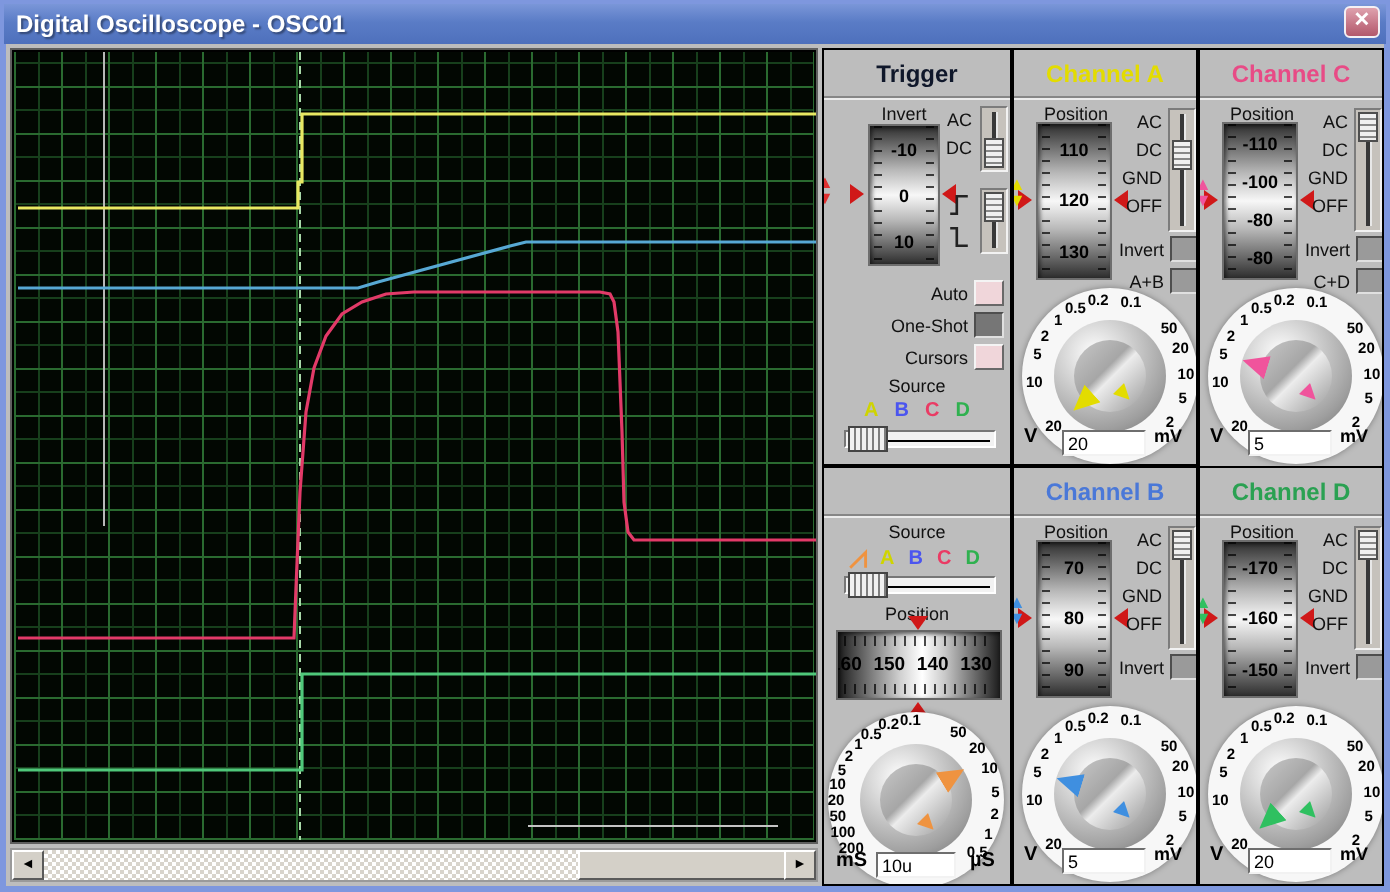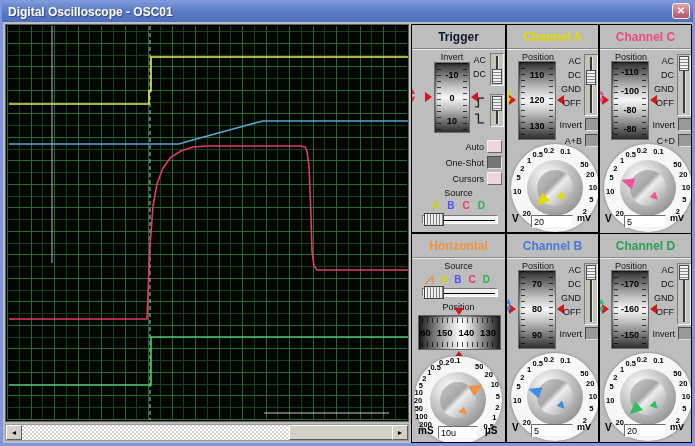--- a/index.html
+++ b/index.html
@@ -310,21 +310,20 @@
     </div>
   <div class="knob" style="left:20px;top:135px;width:56px;height:56px;"></div>
   <div class="pointer" style="left:21px;top:151px;transform:rotate(17deg);"></div>
   <div class="pointer small" style="left:51px;top:168px;transform:rotate(225deg);"></div>
   <div class="unit" style="left:5px;top:188px;">V</div>
   <div class="unit" style="left:70px;top:188px;font-size:9px;">mV</div>
   <input class="val" style="left: 24px; top: 190px; width: 42px;" value="5">
 </div>
 
 <div class="panel" id="p-horiz">
-  <div class="ptitle">Horizontal</div>
   <div class="psep"></div>
   <div class="lbl center" style="top:27px;left:0;right:0;">Source</div>
   <svg class="edgeicon" style="left:12px;top:40px;" viewBox="0 0 10 10">
       <path d="M1,9 L8,2 L8,9" fill="none" stroke="#ef9340" stroke-width="1.3"></path>
     </svg>
   <div class="letters" style="left:28px;top:40px;gap:7px;">
       <span style="color: rgb(207, 212, 0);">A</span>
       <span style="color: rgb(75, 85, 239);">B</span>
       <span style="color: rgb(234, 59, 100);">C</span>
       <span style="color: rgb(47, 177, 79);">D</span>

